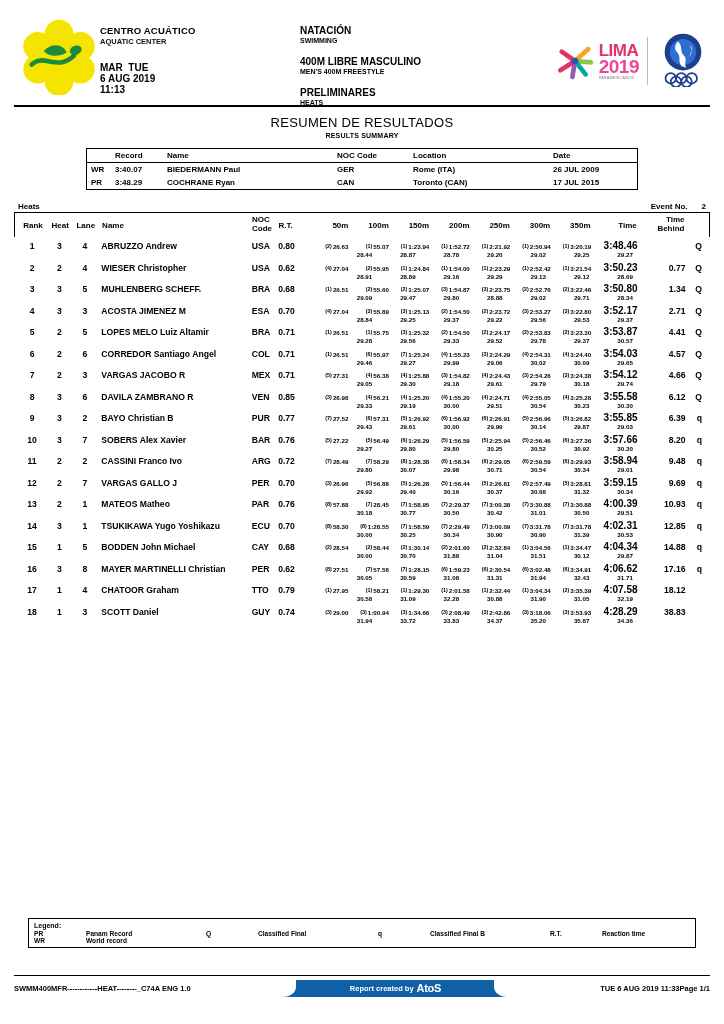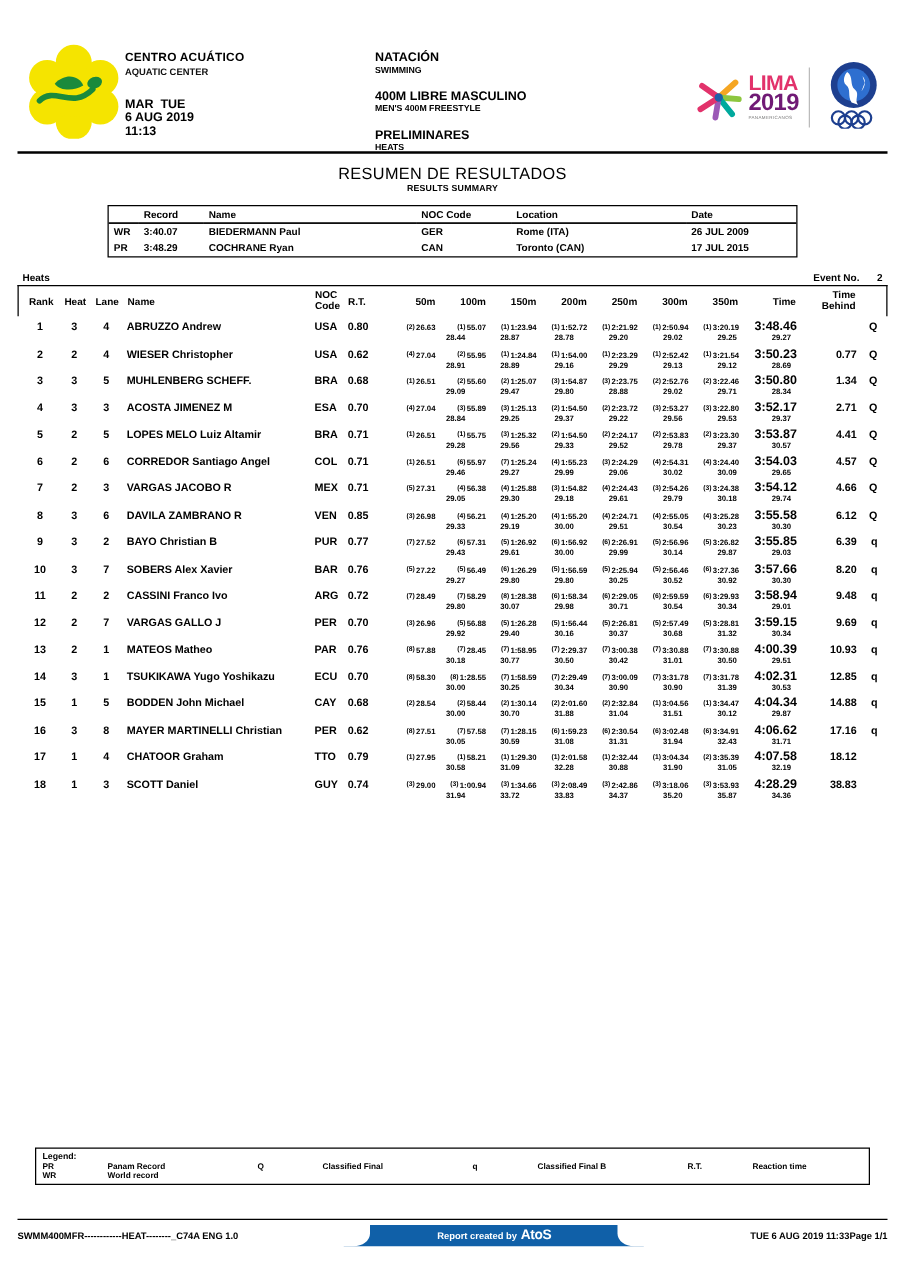--- a/index.html
+++ b/index.html
@@ -5,42 +5,42 @@
   * { box-sizing: border-box; }
   html, body { margin:0; padding:0; }
   body {
     width:724px; height:1024px;
     background:#ffffff;
     font-family:"Liberation Sans", sans-serif;
     color:#000;
     position:relative;
     overflow:hidden;
   }
-  .page { position:relative; width:724px; height:1024px; padding:17px 14px; }
+  .page { position:relative; width:724px; height:1024px; padding:1px 14px; }
 
   
   .header { display:flex; align-items:flex-start; padding-top:18px; height:100px; }
   .logo-venue { width:86px; flex:0 0 86px; padding-left:6px; }
   .flower { width:78px; height:76px; position:relative; }
   .venue-text { flex:0 0 200px; padding-top:6px; }
   .venue-name { font-size:9.5px; font-weight:bold; letter-spacing:.2px; }
   .venue-name-en { font-size:7.5px; font-weight:bold; color:#111; margin-top:1px; }
   .venue-date { margin-top:16px; font-size:10px; font-weight:bold; line-height:11px; }
   .event-text { flex:1 1 auto; padding-top:6px; }
   .ev-sport { font-size:10px; font-weight:bold; }
   .ev-sport-en { font-size:7px; font-weight:bold; margin-top:1px; }
   .ev-name { font-size:10px; font-weight:bold; margin-top:12px; }
   .ev-name-en { font-size:7px; font-weight:bold; margin-top:1px; }
   .ev-round { font-size:10px; font-weight:bold; margin-top:12px; }
   .ev-round-en { font-size:7px; font-weight:bold; margin-top:1px; }
   .logos { flex:0 0 200px; display:flex; align-items:center; justify-content:flex-end; gap:8px; padding-top:12px; }
   .lima-logo { display:flex; align-items:center; gap:4px; }
   .lima-word { line-height:1; }
   .lima-top { font-size:17px; font-weight:bold; color:#e2326b; letter-spacing:-0.5px; }
-  .lima-bot { font-size:19px; font-weight:bold; color:#701a75; letter-spacing:-0.5px; margin-top:-2px; }
+  .lima-bot { font-size:19px; font-weight:bold; color:#ec4899; letter-spacing:-0.5px; margin-top:-2px; }
   .lima-sub { font-size:3.6px; color:#777; letter-spacing:.3px; margin-top:1px; }
   .divider-v { width:1px; height:48px; background:#bbb; }
 
   .hr-main { border:0; border-top:2px solid #000; margin:4px 0 0 0; }
 
   
   .title-block { text-align:center; margin-top:8px; }
   .title-es { font-size:13px; font-weight:normal; letter-spacing:.3px; }
   .title-en { font-size:7px; font-weight:bold; margin-top:2px; letter-spacing:.2px; }
 
@@ -56,21 +56,21 @@
   .rc-loc { width:140px; }
   .rc-date { text-align:center; }
 
   
   .heats-row { display:flex; justify-content:space-between; align-items:flex-end;
                font-size:8px; font-weight:bold; margin-top:12px; padding:0 4px 1px 4px; }
   .event-no { display:flex; gap:14px; }
 
   
   .res-box { border:1.2px solid #000; border-bottom:none; }
-  .res-head { display:flex; align-items:center; height:24px; font-size:8px; font-weight:bold; padding:0 4px; }
+  .res-head { display:flex; align-items:center; height:24px; font-size:8px; font-weight:bold; padding:0 4px;justify-content:center; }
   .res-head .two-line { line-height:8.6px; }
 
   .c-rank   { width:34px; text-align:center; }
   .c-heat   { width:32px; text-align:center; }
   .c-lane   { width:30px; text-align:center; }
   .c-name   { width:186px; text-align:left; padding-left:4px; }
   .c-noc    { width:32px; text-align:left; }
   .c-rt     { width:36px; text-align:left; }
   .c-split  { width:49px; text-align:right; }
   .c-time   { width:56px; text-align:right; }

